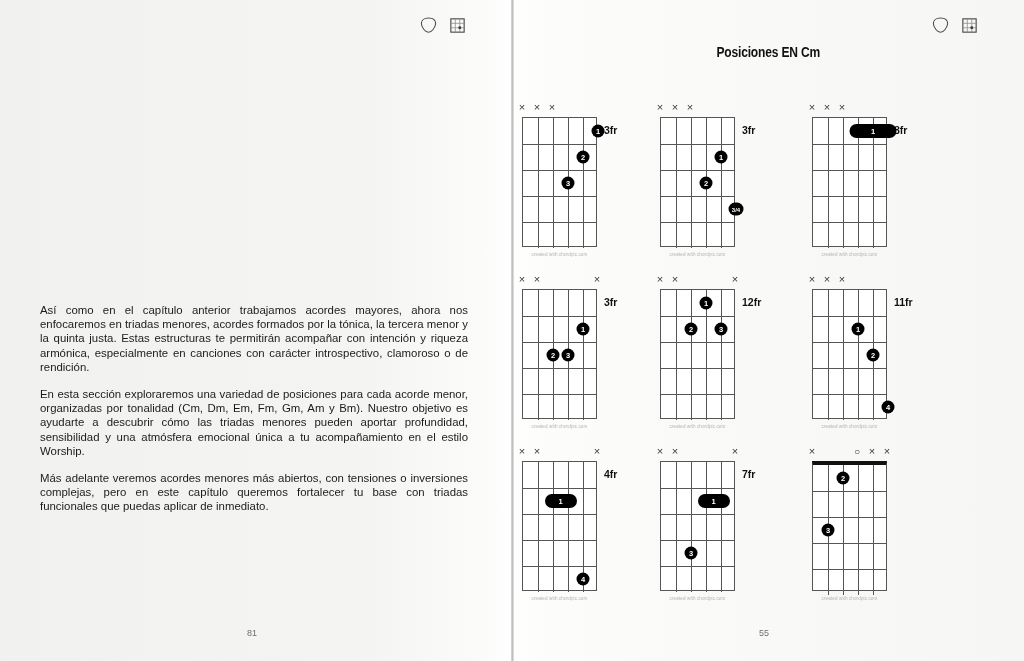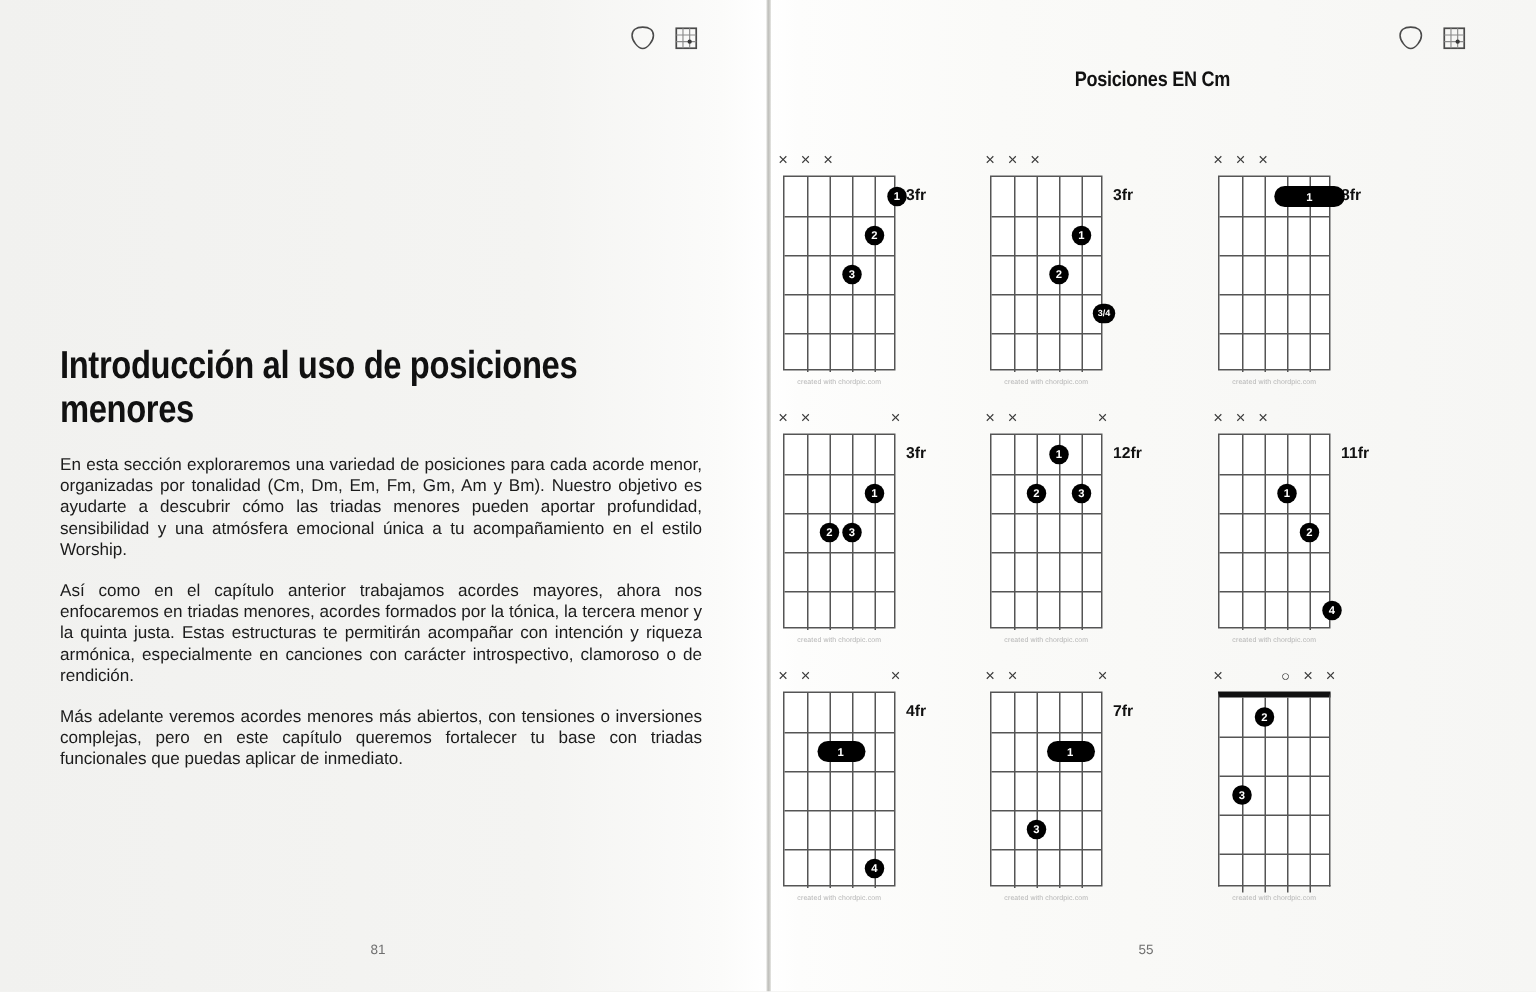--- a/index.html
+++ b/index.html
@@ -107,27 +107,24 @@
           <line x1="3" y1="7.7" x2="17" y2="7.7" stroke="#8a8a8a" stroke-width=".8"></line>
           <line x1="3" y1="12.4" x2="17" y2="12.4" stroke="#8a8a8a" stroke-width=".8"></line>
           <line x1="7.7" y1="3" x2="7.7" y2="17" stroke="#8a8a8a" stroke-width=".8"></line>
           <line x1="12.4" y1="3" x2="12.4" y2="17" stroke="#8a8a8a" stroke-width=".8"></line>
           <circle cx="12.4" cy="12.4" r="1.5" fill="#3a3a3a"></circle>
         </svg>
       </span>
     </div>
 
 
-    <div class="sub-wrap">
-      <h2 class="sub">Introducción al uso de posiciones menores</h2>
-    </div>
 
     <div class="body-wrap">
+      <p class="body">Así como en el capítulo anterior trabajamos acordes mayores, ahora nos enfocaremos en triadas menores, acordes formados por la tónica, la tercera menor y la quinta justa. Estas estructuras te permitirán acompañar con intención y riqueza armónica, especialmente en canciones con carácter introspectivo, clamoroso o de rendición.</p>
       <p class="body">En esta sección exploraremos una variedad de posiciones para cada acorde menor, organizadas por tonalidad (Cm, Dm, Em, Fm, Gm, Am y Bm). Nuestro objetivo es ayudarte a descubrir cómo las triadas menores pueden aportar profundidad, sensibilidad y una atmósfera emocional única a tu acompañamiento en el estilo Worship.</p>
-      <p class="body">Así como en el capítulo anterior trabajamos acordes mayores, ahora nos enfocaremos en triadas menores, acordes formados por la tónica, la tercera menor y la quinta justa. Estas estructuras te permitirán acompañar con intención y riqueza armónica, especialmente en canciones con carácter introspectivo, clamoroso o de rendición.</p>
       <p class="body">Más adelante veremos acordes menores más abiertos, con tensiones o inversiones complejas, pero en este capítulo queremos fortalecer tu base con triadas funcionales que puedas aplicar de inmediato.</p>
     </div>
 
     <div class="pagenum l">81</div>
   </div>
 
   <div class="page page-right">
 
     <div class="icon-row right-pg">
       <span class="ic">

